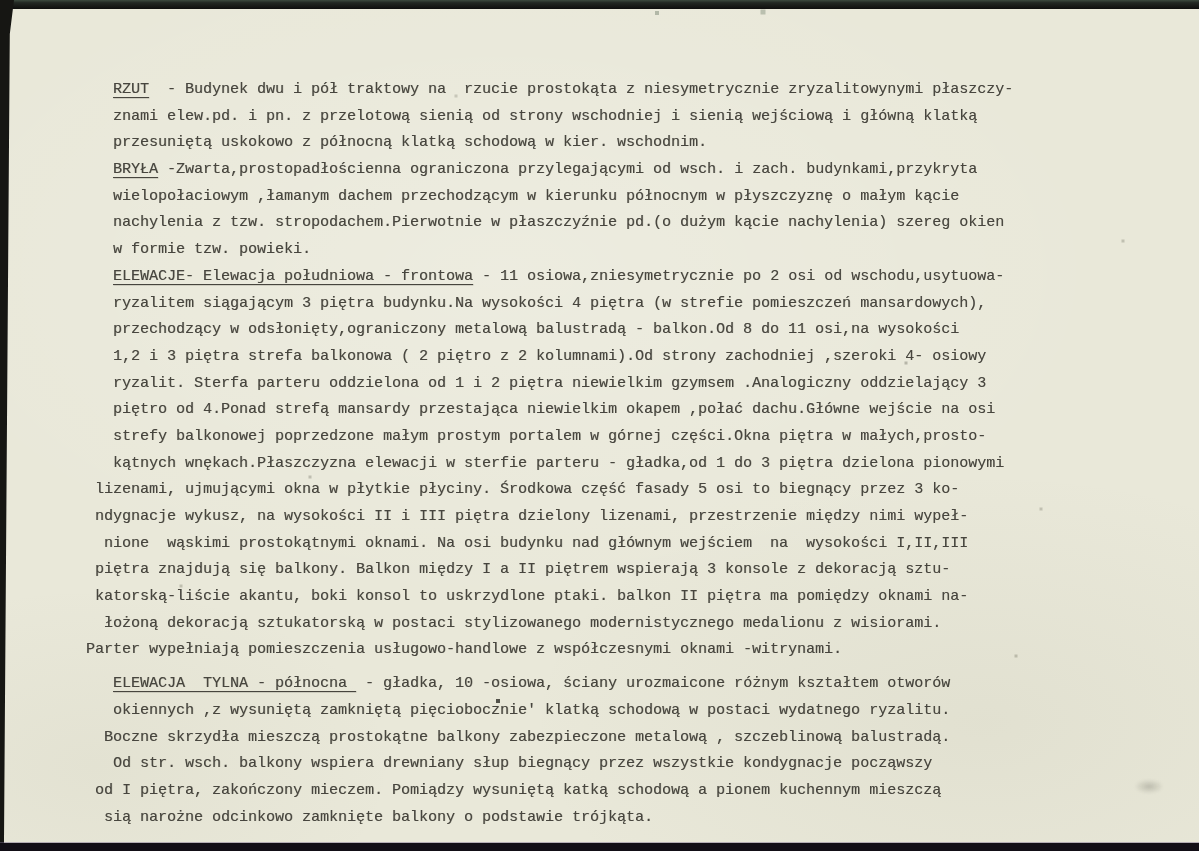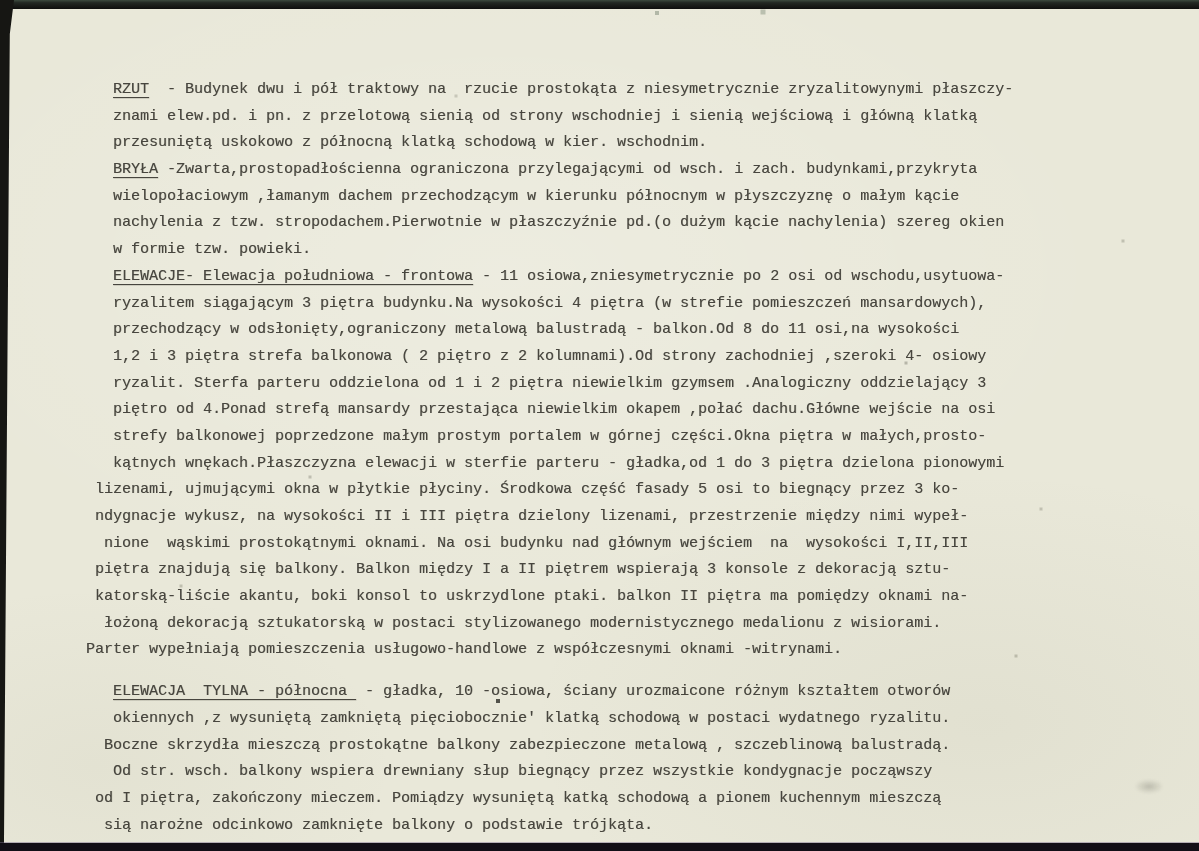--- a/index.html
+++ b/index.html
@@ -19,21 +19,21 @@
   .doc{
     position:absolute;left:0;top:0;right:0;
     padding:77px 30px 0 86px;
     font-size:15px;
     line-height:26.7px;
     color:#47453e;
     white-space:pre;
     text-shadow:0.4px 0.4px 0.6px rgba(72,70,60,0.45);
   }
   .line{height:26.7px;}
-  .line.gap{margin-top:15px;}
+  .line.gap{margin-top:7px;}
   .u{
     text-decoration:underline;
     text-decoration-thickness:1.4px;
     text-underline-offset:4px;
   }
   .edge-top{
     position:absolute;top:0;left:0;width:100%;height:9px;
     background:linear-gradient(to bottom,#3c4a3e 0%,#232823 30%,#0e0e0d 100%);
   }
   .edge-left{

